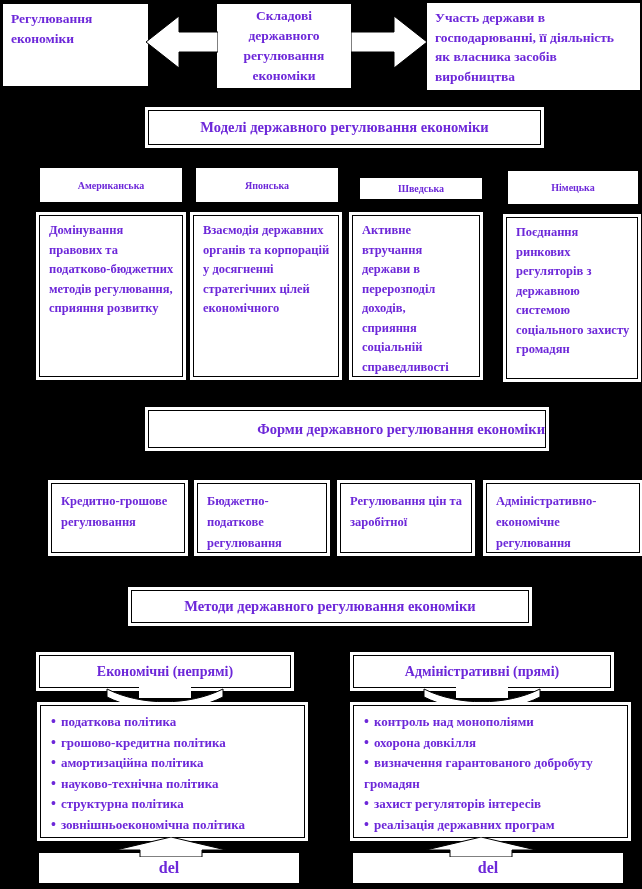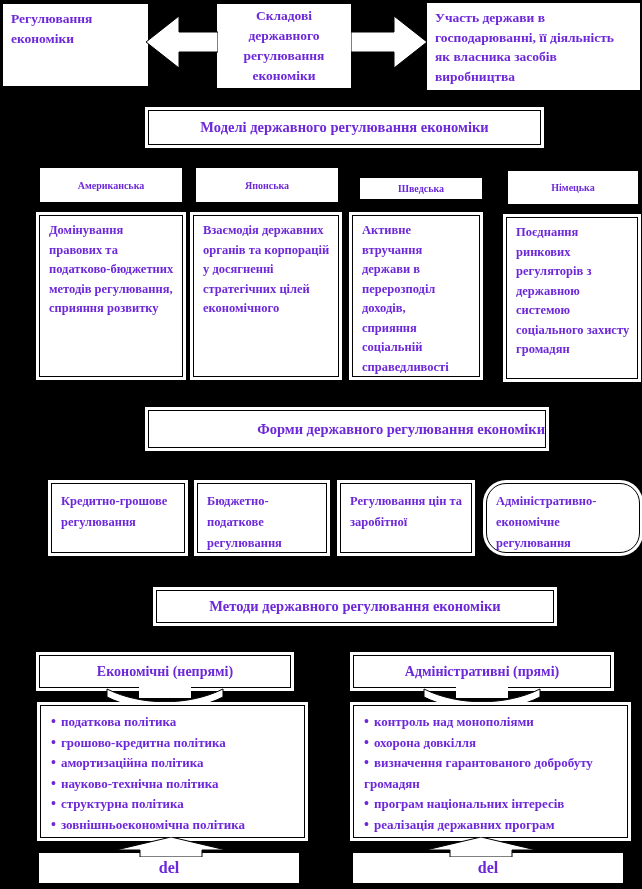--- a/index.html
+++ b/index.html
@@ -82,25 +82,25 @@
 
   <div class="box bordered form" style="left:51px;top:483px;width:134px;height:70px;">
     <span>Кредитно-грошове регулювання</span>
   </div>
   <div class="box bordered form" style="left:197px;top:483px;width:130px;height:70px;">
     <span>Бюджетно-податкове регулювання</span>
   </div>
   <div class="box bordered form" style="left:340px;top:483px;width:132px;height:70px;">
     <span>Регулювання цін та заробітної</span>
   </div>
-  <div class="box bordered form" style="left:486px;top:483px;width:154px;height:70px;border-radius:20px;">
+  <div class="box bordered form" style="left:486px;top:483px;width:154px;height:70px;">
     <span>Адміністративно-економічне регулювання</span>
   </div>
 
-  <div class="box bordered hdr center" style="left:156px;top:590px;width:398px;height:33px;">
+  <div class="box bordered hdr center" style="left:131px;top:590px;width:398px;height:33px;">
     <span>Методи державного регулювання економіки</span>
   </div>
 
   <div class="box bordered mhdr center" style="left:39px;top:655px;width:252px;height:33px;">
     <span>Економічні (непрямі)</span>
   </div>
   <div class="box bordered mhdr center" style="left:353px;top:655px;width:258px;height:33px;">
     <span>Адміністративні (прямі)</span>
   </div>
 
@@ -119,21 +119,21 @@
     <div class="li"><span class="bullet">•</span><span>амортизаційна політика</span></div>
     <div class="li"><span class="bullet">•</span><span>науково-технічна політика</span></div>
     <div class="li"><span class="bullet">•</span><span>структурна політика</span></div>
     <div class="li"><span class="bullet">•</span><span>зовнішньоекономічна політика</span></div>
   </div>
 
   <div class="box bordered list" style="left:353px;top:705px;width:275px;height:133px;">
     <div class="li"><span class="bullet">•</span><span>контроль над монополіями</span></div>
     <div class="li"><span class="bullet">•</span><span>охорона довкілля</span></div>
     <div class="li"><span class="bullet">•</span><span>визначення гарантованого добробуту громадян</span></div>
-    <div class="li"><span class="bullet">•</span><span>програм національних інтересів</span></div>
+    <div class="li"><span class="bullet">•</span><span>захист регуляторів інтересів</span></div>
     <div class="li"><span class="bullet">•</span><span>реалізація державних програм</span></div>
   </div>
 
   <svg style="left:116px;top:837px;z-index:3;" width="110" height="20" viewBox="0 0 110 20">
     <polygon points="55,0 110,13 86,13 86,20 24,20 24,13 0,13" fill="#ffffff" stroke="#000000" stroke-width="1"></polygon>
   </svg>
   <svg style="left:426px;top:837px;z-index:3;" width="110" height="20" viewBox="0 0 110 20">
     <polygon points="55,0 110,13 86,13 86,20 24,20 24,13 0,13" fill="#ffffff" stroke="#000000" stroke-width="1"></polygon>
   </svg>
 

